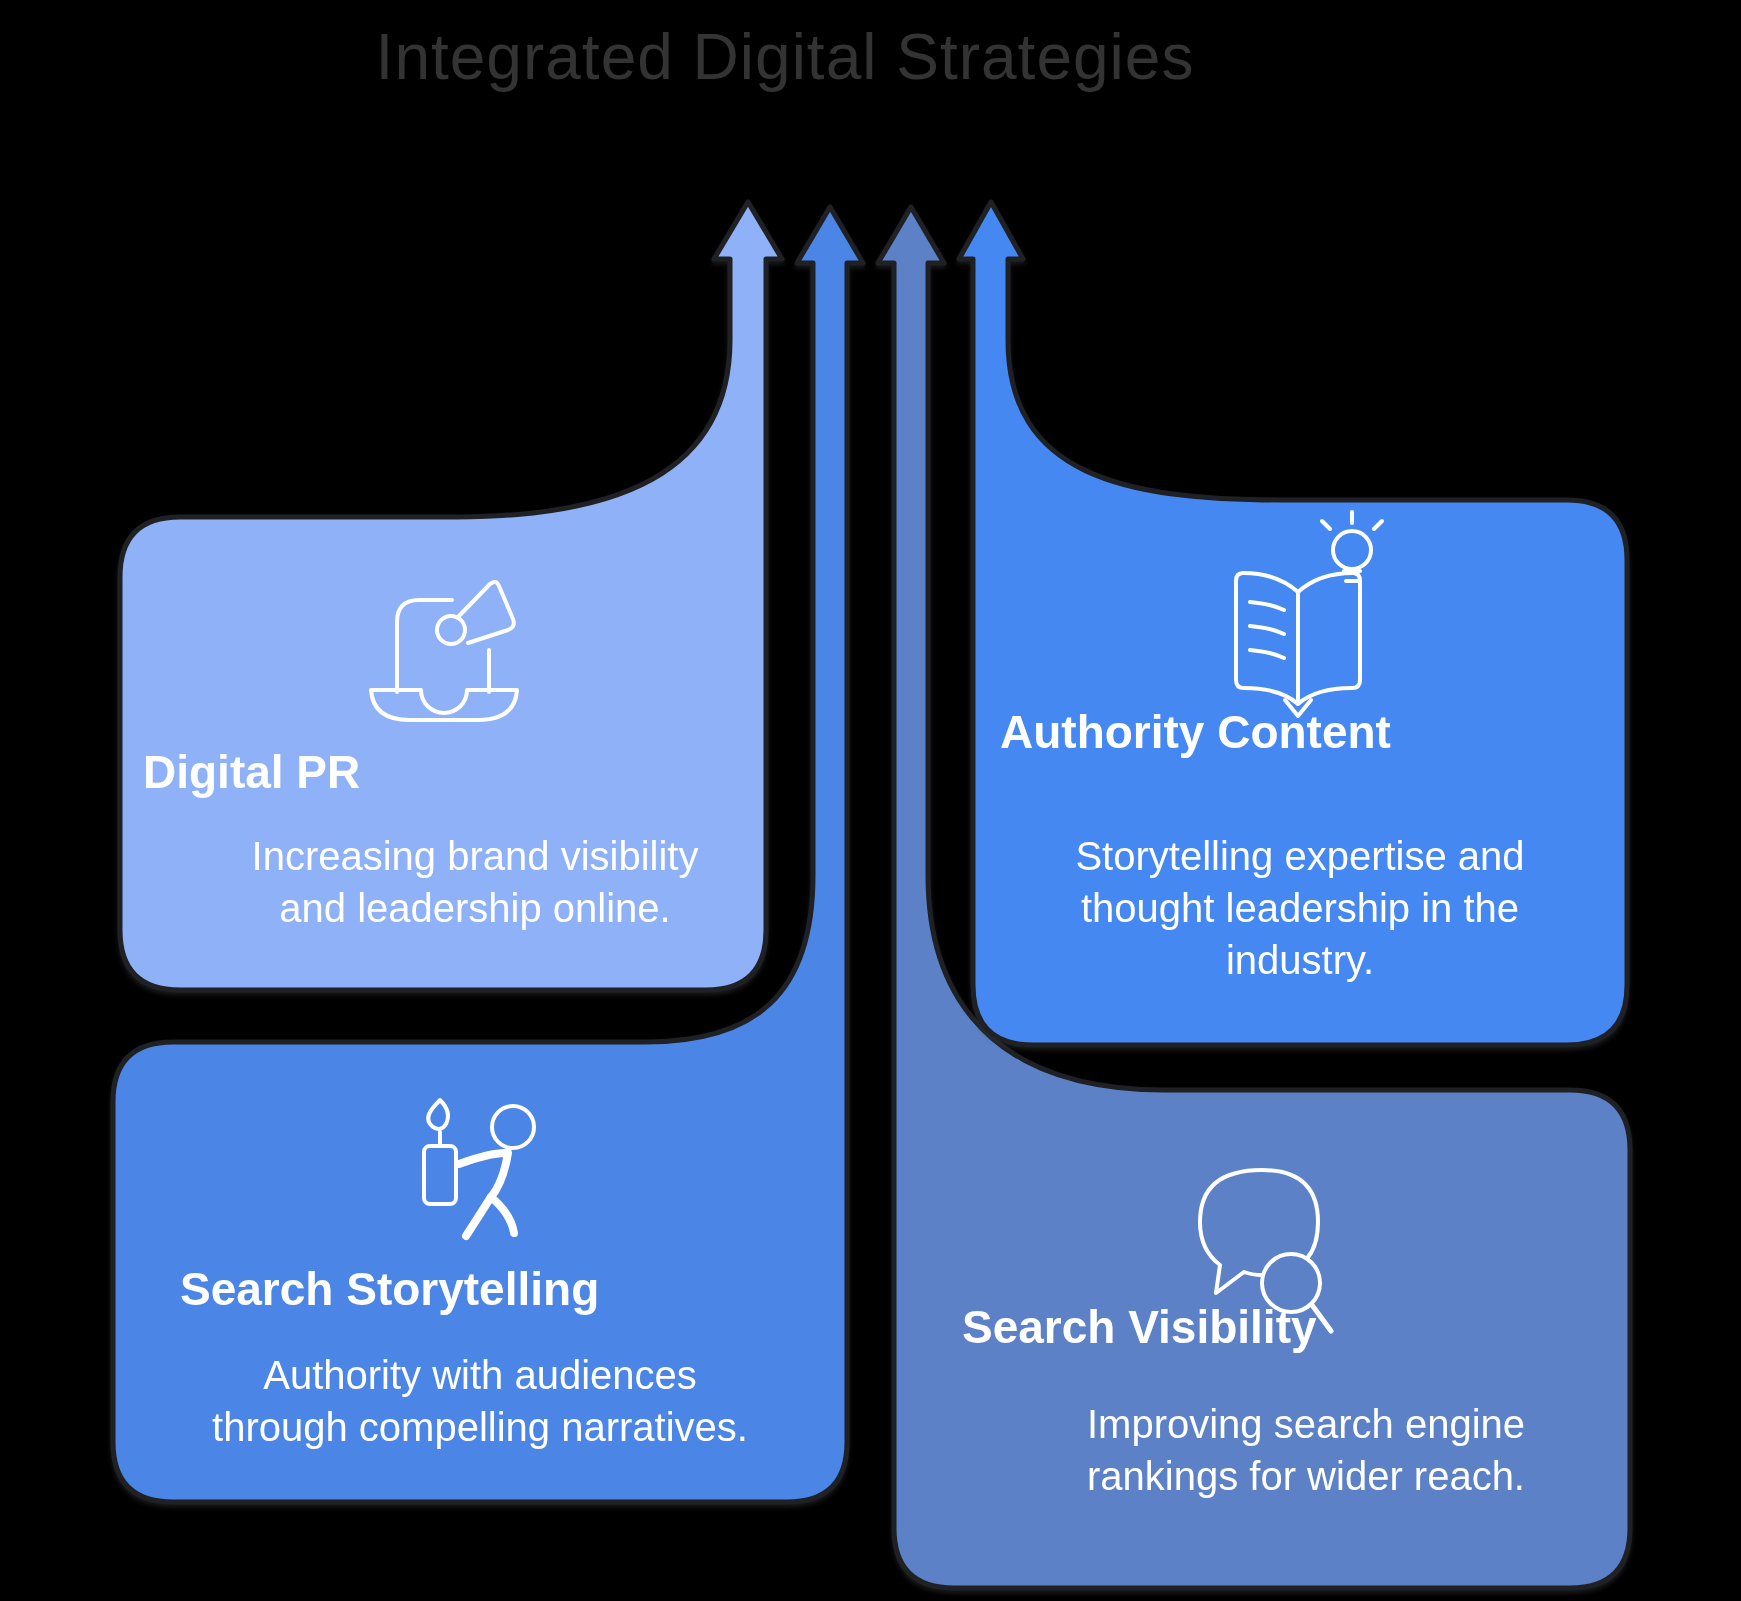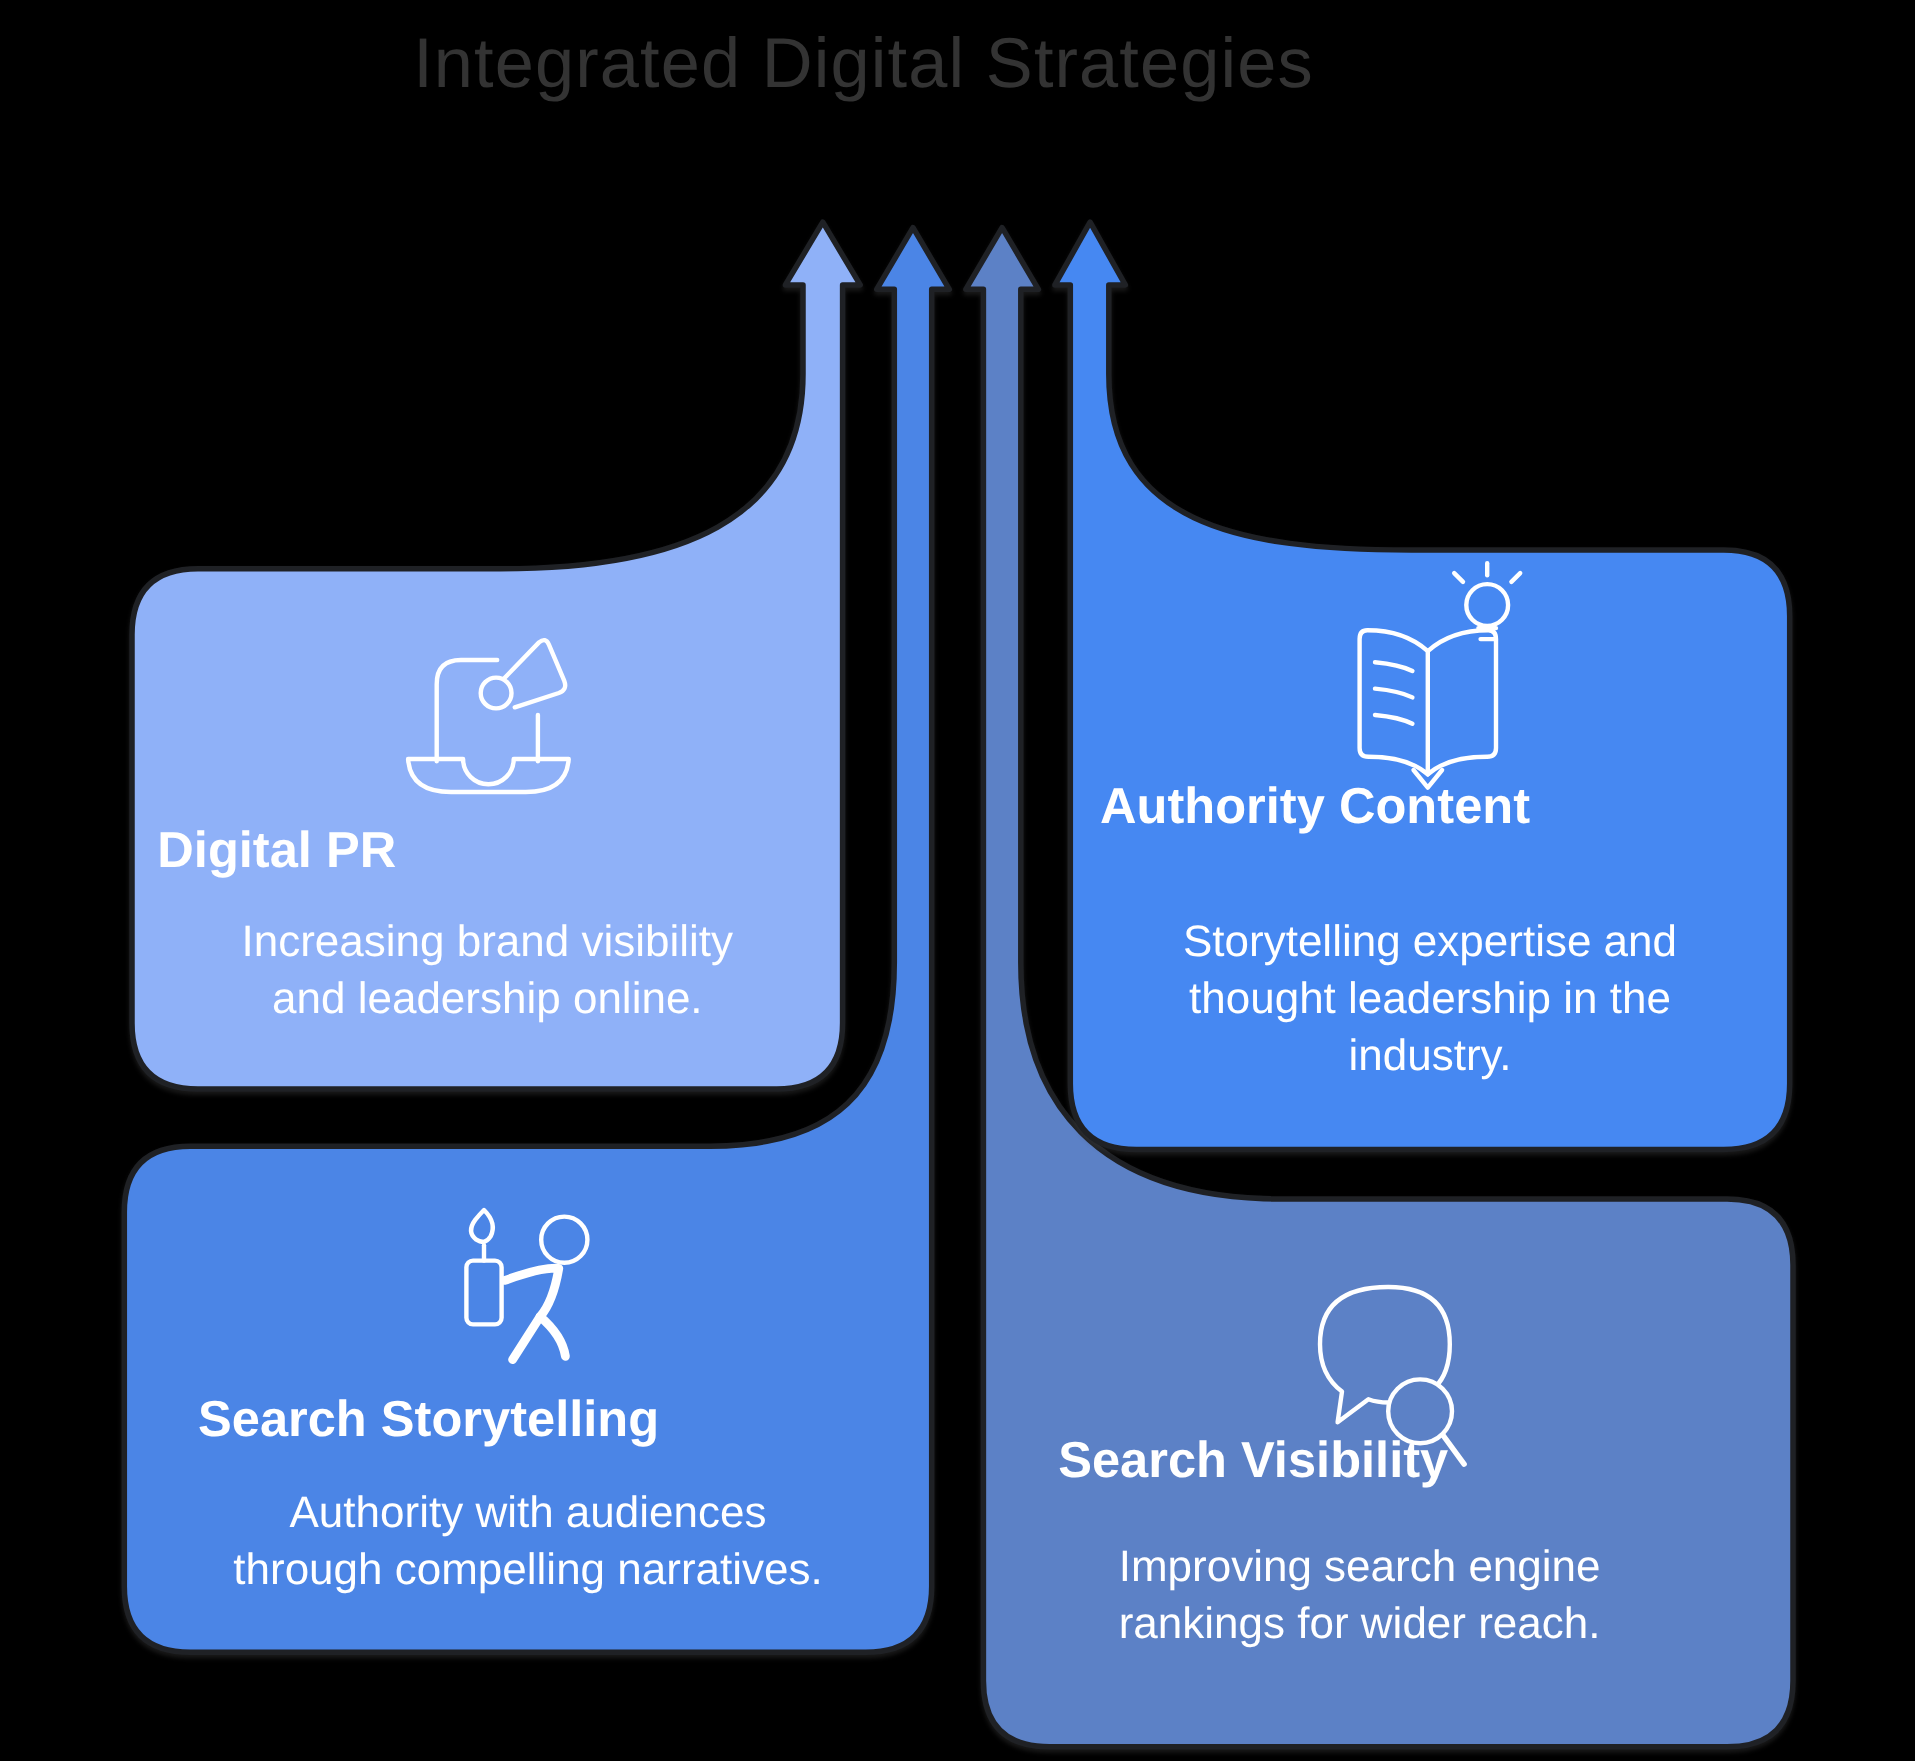--- a/index.html
+++ b/index.html
@@ -27,27 +27,27 @@
   .card-title{
     position:absolute;width:600px;
     font-size:46px;font-weight:700;color:var(--card_text);
   }
   .card-desc{
     position:absolute;width:640px;text-align:center;
     font-size:40px;font-weight:400;color:var(--card_text);
     line-height:52px;
   }
   .t-dpr{left:143px;top:745px;}
-  .d-dpr{left:123px;top:830px;}
+  .d-dpr{left:123px;top:830px;padding-left:32px;}
   .t-ac{left:1000px;top:705px;}
   .d-ac{left:980px;top:830px;}
   .t-bs{left:180px;top:1262px;}
   .d-bs{left:160px;top:1349px;}
   .t-sv{left:962px;top:1300px;}
-  .d-sv{left:916px;top:1398px;}
+  .d-sv{left:986px;top:1398px;}
 </style>
 </head>
 <body>
 
 <div class="canvas">
 
   <svg class="shapes" width="1741" height="1601" viewBox="0 0 1741 1601">
 
     <path class="shape" stroke-width="5" stroke-linejoin="round" d="M 797,263 L 830,207 L 863,263 L 847,263 L 847,1442
              Q 847,1502 787,1502 L 173,1502 Q 113,1502 113,1442

